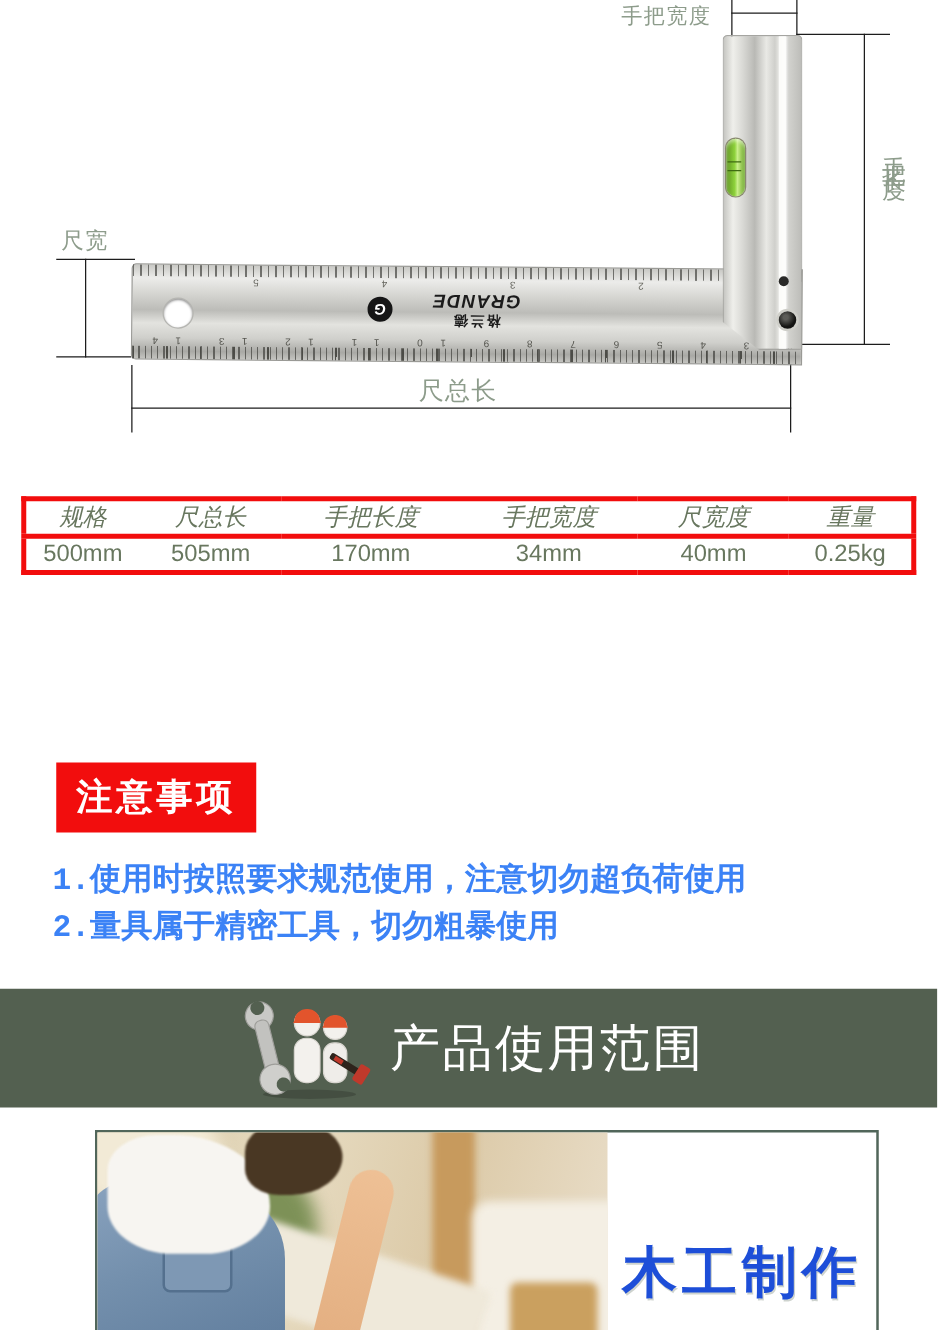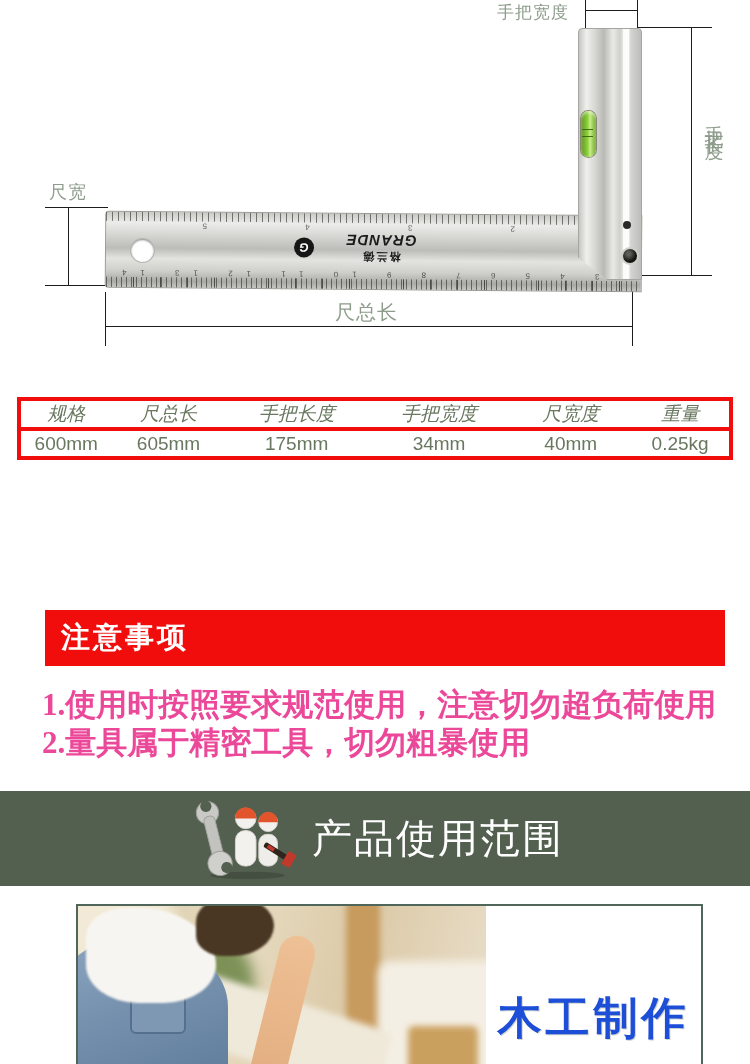--- a/index.html
+++ b/index.html
@@ -57,29 +57,29 @@
     background:radial-gradient(circle at 40% 35%, #5c5c58 15%, #141412 60%); box-shadow:0 0 0 2px #cfcfc9; }
 
   
   .spec { position:absolute; left:17px; top:397px; width:716px; }
   table.spec-table { width:100%; border-collapse:collapse; border:4px solid #f20d0d; }
   .spec-table th, .spec-table td { border-top:4px solid #f20d0d; height:29px;
     text-align:center; vertical-align:middle; color:#68775f; font-weight:normal; font-size:19px; }
   .spec-table thead th { border-top:none; height:26px;font-style:italic; }
 
   
-  .notice { position:absolute; left:45px; top:610px; width:680px; display:flex; gap:22px;flex-direction:column; }
+  .notice { position:absolute; left:45px; top:610px; width:680px; display:flex; align-items:center; gap:22px; }
   .notice-badge { background:#f20d0d; color:#fff; font-size:29px; font-weight:bold;
     letter-spacing:3px; padding:8px 16px; font-family:"Liberation Serif", serif; }
   .notice-headline { color:#f20d0d; font-size:35px; font-weight:bold; white-space:nowrap;
     font-family:"Liberation Serif", serif; text-shadow:1px 2px 0 rgba(130,10,10,.30); }
 
   .notes { position:absolute; left:42px; top:686px; width:680px; list-style:none; }
-  .notes li { color:#ec4899; font-size:31px; font-weight:bold; line-height:38px;
-    font-family:Liberation Serif, serif; }
+  .notes li { color:#3b82f6; font-size:25px; font-weight:bold; line-height:38px;
+    font-family:Liberation Mono, monospace; }
 
   
   .banner { position:absolute; left:0; top:791px; width:750px; height:95px; background:#536050;
     display:flex; align-items:center; justify-content:center; gap:14px; }
   .banner-icon { width:112px; height:86px; flex:0 0 auto; }
   .banner-title { color:#fff; font-size:40px; letter-spacing:2px; font-weight:400;text-align:right; }
 
   
   .usage { position:absolute; left:76px; top:904px; width:627px; height:170px;
     border:2px solid #51665a; display:flex; background:#fff; }
@@ -170,23 +170,23 @@
             <th>规格</th>
             <th>尺总长</th>
             <th>手把长度</th>
             <th>手把宽度</th>
             <th>尺宽度</th>
             <th>重量</th>
           </tr>
       </thead>
       <tbody>
           <tr>
-            <td>600mm</td>
-            <td>605mm</td>
-            <td>175mm</td>
+            <td>500mm</td>
+            <td>505mm</td>
+            <td>170mm</td>
             <td>34mm</td>
             <td>40mm</td>
             <td>0.25kg</td>
           </tr>
         </tbody>
     </table>
   </div>
 
   <div class="notice">
     <div class="notice-badge">注意事项</div>

